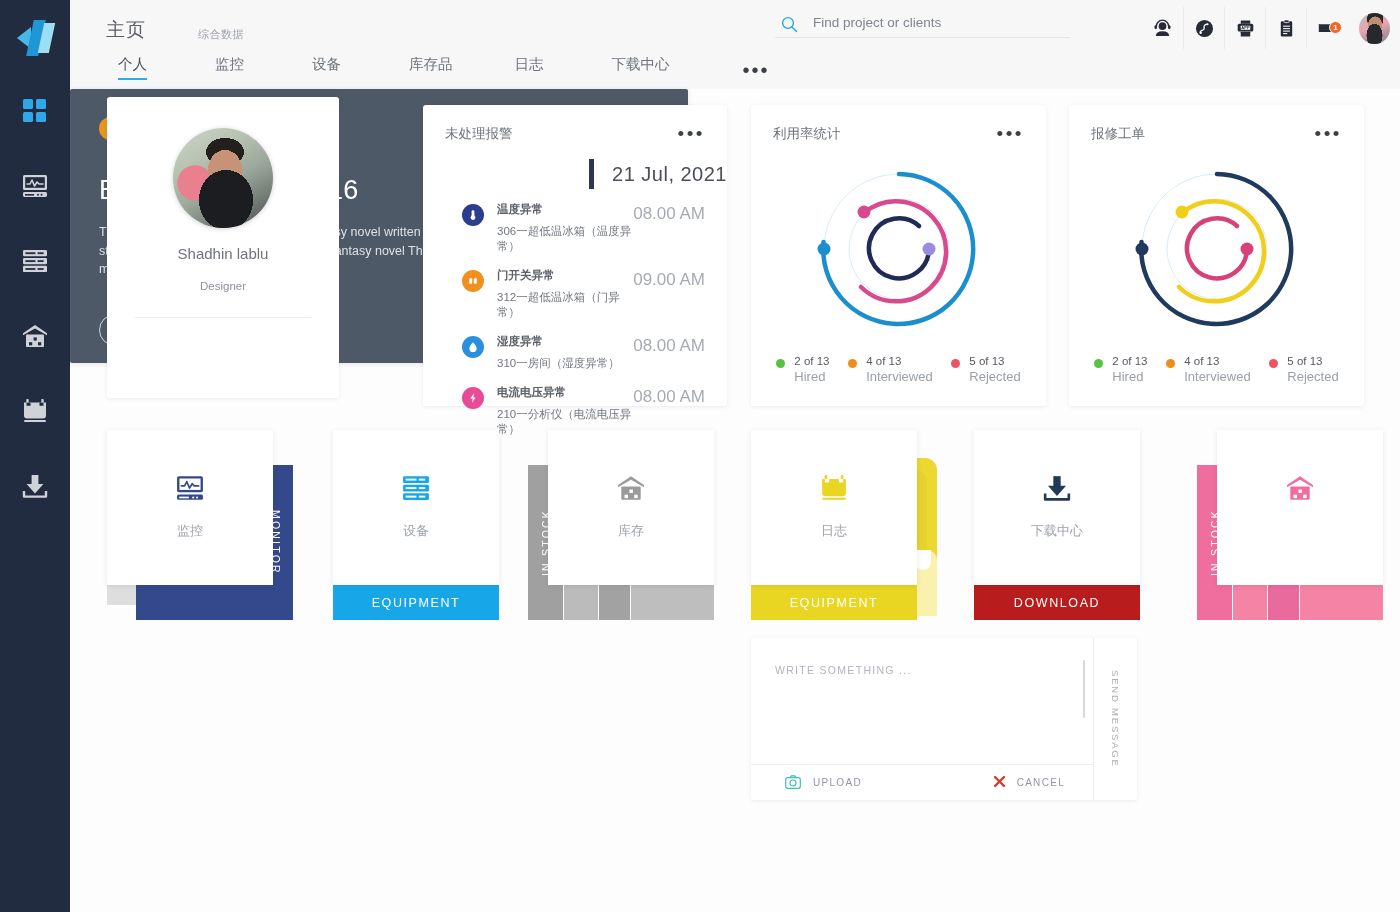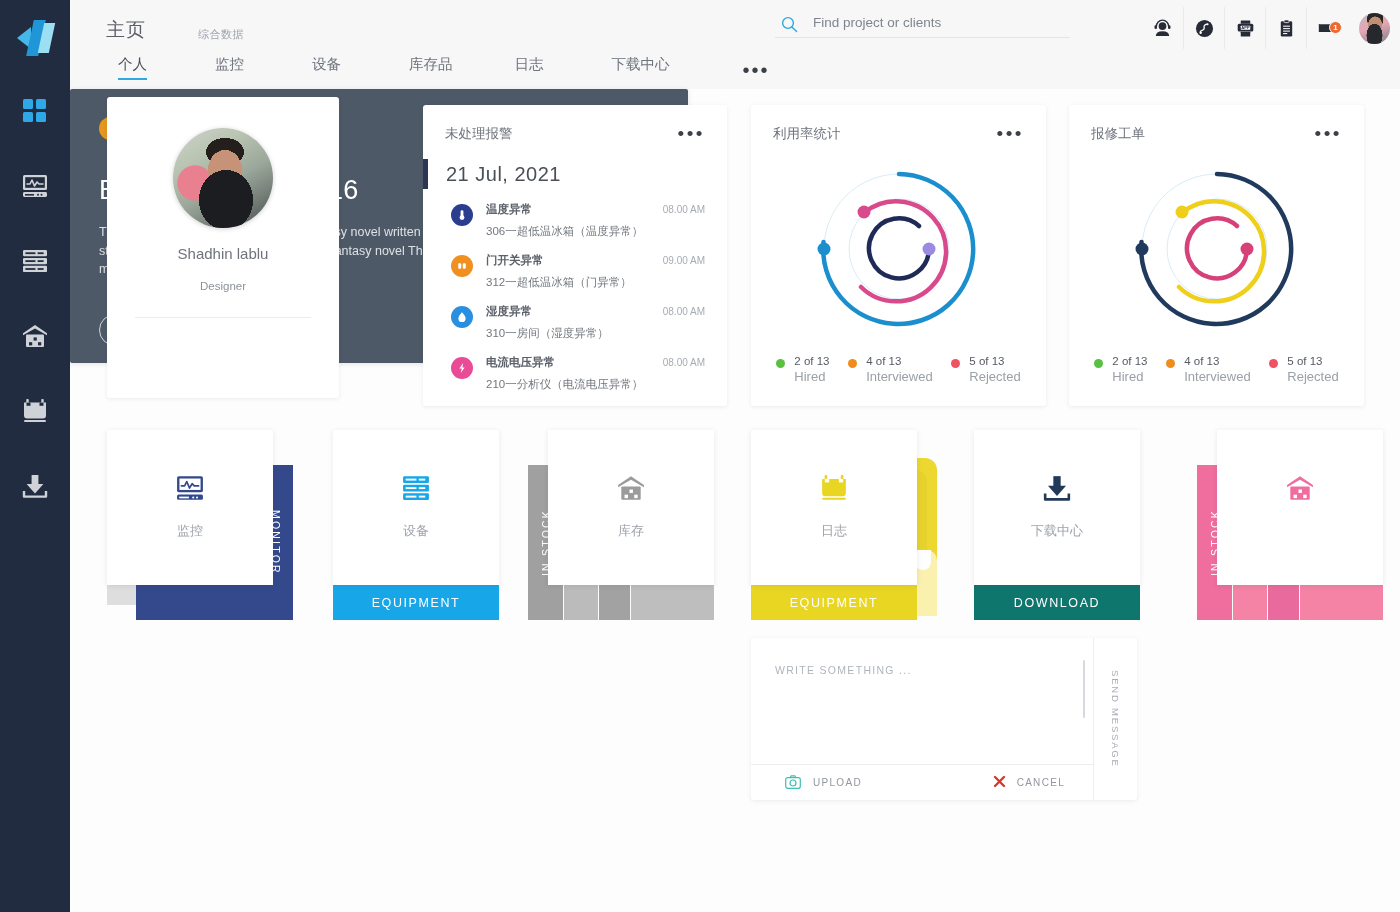--- a/index.html
+++ b/index.html
@@ -92,31 +92,31 @@
   .p-role { text-align: center; margin-top: 18px; font-size: 11.5px; color: #8d929a; }
   .p-div { height: 1px; background: #ececee; margin: 25px 28px 0; }
   .p-rows { margin: 17px 28px 0; font-size: 11.5px; }
   .p-row { display: flex; margin-bottom: 9px; }
   .p-k { width: 65px; color: #9096a0; }
   .p-v { color: #6d727b; }
 
   
   #alerts { left: 353px; top: 16px; width: 304px; height: 301px; }
   .a-head { display: flex; justify-content: space-between; align-items: center; padding: 20px 22px 0; }
-  .a-date-wrap { display: flex; align-items: center; margin: 16px 0 0 0; }
+  .a-date-wrap { display: flex; align-items: center; margin: 16px 0 0 0; justify-content: flex-end; }
   .a-bar { width: 5px; height: 30px; background: #2b3654; margin-left: 0; }
   .a-date { font-size: 20px; color: #4a4f58; margin-left: 18px; letter-spacing: .5px; }
   .a-list { margin-top: 13px; }
-  .a-item { display: flex; align-items: flex-start; padding: 0 22px 0 28px; margin-bottom: 14px; }
+  .a-item { display: flex; align-items: flex-start; padding: 0 22px 0 39px; margin-bottom: 14px; }
   .a-ic { width: 22px; height: 22px; border-radius: 50%; flex: 0 0 22px; margin-top: 2px;
     display: flex; align-items: center; justify-content: center; }
   .a-txt { margin-left: 13px; flex: 1; }
   .a-t { font-size: 11.5px; color: #5c616a; font-weight: bold; }
   .a-s { font-size: 11.5px; color: #72777f; margin-top: 7px; }
-  .a-time { font-size: 10px; color: #a6abb3; margin-top: 2px; }
+  .a-time { font-size: 17px; color: #a6abb3; margin-top: 2px; }
 
   
   #util { left: 681px; top: 16px; width: 295px; height: 301px; }
   #repair { left: 999px; top: 16px; width: 295px; height: 301px; }
   .d-head { display: flex; justify-content: space-between; align-items: center; padding: 20px 22px 0; }
   .donut-wrap { margin-top: 6px; display: flex; justify-content: center; }
   .legend { position: absolute; bottom: 22px; left: 0; width: 100%;
     display: flex; justify-content: space-around; padding: 0 16px; }
   .lg { display: flex; align-items: flex-start; }
   .lg-dot { width: 9px; height: 9px; border-radius: 50%; margin-top: 4px; }
@@ -593,21 +593,21 @@
       </div>
     </div>
 
     <div class="tile" style="left:904px;top:341px">
       <div class="wm" style="left:40px;top:96px;width:120px;height:94px">
         <svg width="120" height="94" viewBox="0 0 120 94">
           <rect x="40" y="0" width="34" height="44" fill="#8ba1bb"></rect>
           <path d="M14 42 h86 l-43 46 z" fill="#8ba1bb"></path>
         </svg>
       </div>
-      <div class="tile-strip-b full" style="background:#0f766e">
+      <div class="tile-strip-b full" style="background:#b91c1c">
         <span class="htext">DOWNLOAD</span>
       </div>
       <div class="tile-card">
         <div class="tile-ic">
           <svg width="28" height="26" viewBox="0 0 26 24">
             <rect x="9.6" y="1" width="6.8" height="10" fill="#22395a"></rect>
             <path d="M4.6 10 L21.4 10 L13 19.4 Z" fill="#22395a"></path>
             <path d="M2 17 v5.6 h22 v-5.6" fill="none" stroke="#22395a" stroke-width="2.4" stroke-linejoin="round"></path>
           </svg>
         </div>

